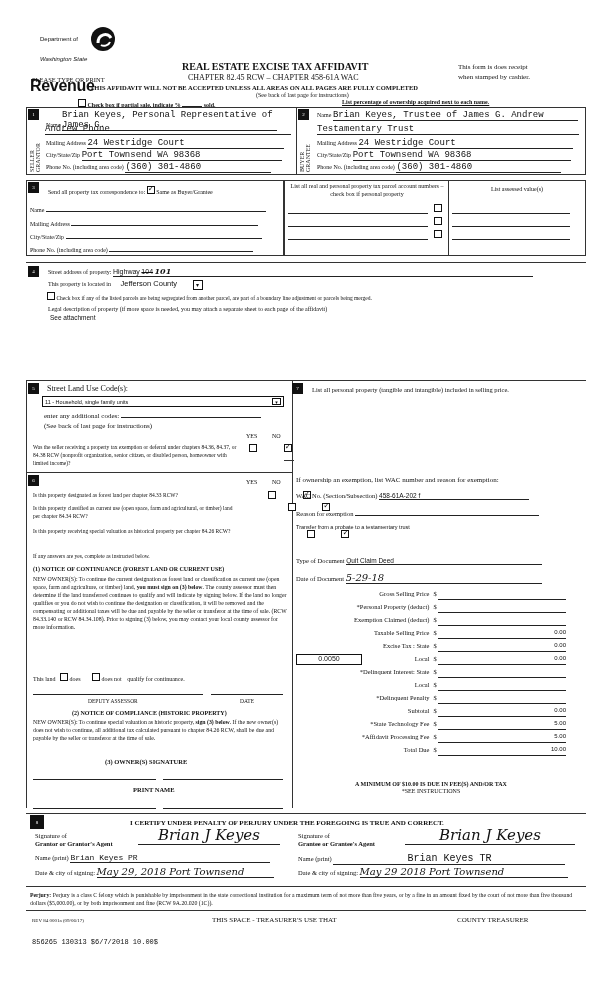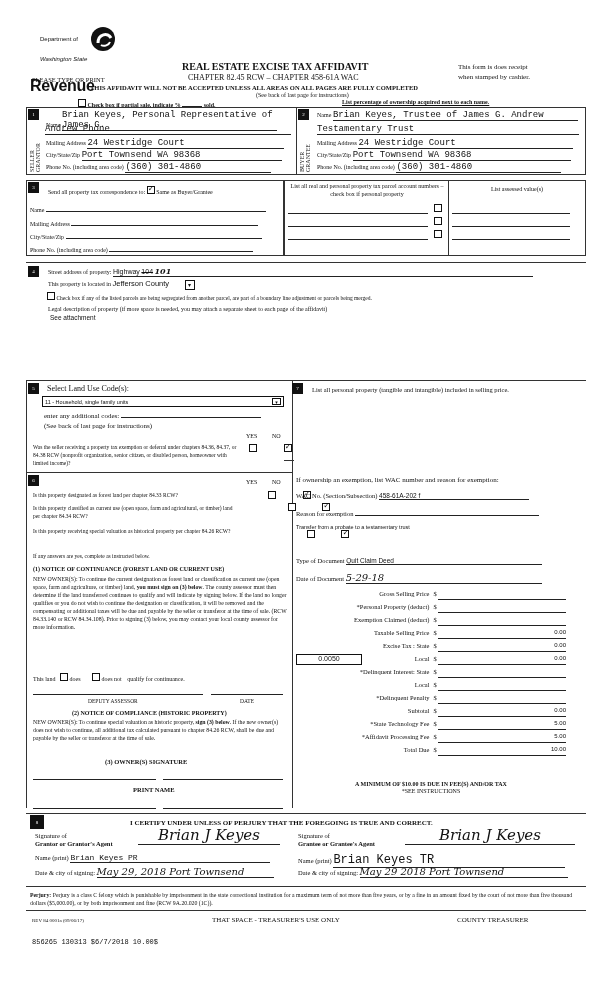--- a/index.html
+++ b/index.html
@@ -153,37 +153,37 @@
 <div class="abs" style="left:48px;top:266px;font-size:6px;width:535px;">
   <span>Street address of property:</span>
   <span class="line" style="display:inline-block;width:420px;">
     <span class="sans" style="font-size:7px;">Highway</span>
     <span class="sans" style="font-size:7px;text-decoration:line-through;">104</span>
     <span class="hand" style="font-size:8px;font-weight:bold;margin-top:20px;">101</span>
   </span>
 </div>
 <div class="abs" style="left:48px;top:279px;font-size:6px;">
   <span>This property is located in</span>
-  <span class="sans" style="font-size:7.5px;margin-left:0;">Jefferson County</span>
+  <span class="sans" style="font-size:7.5px;margin-left:8px;">Jefferson County</span>
   <span style="display:inline-block;width:10px;height:10px;border:1px solid #111;font-size:6px;text-align:center;line-height:8px;margin-left:14px;vertical-align:middle;">▾</span>
 </div>
 <div class="abs" style="left:47px;top:292px;font-size:5.5px;">
   <span class="cb"></span>
   <span>Check box if any of the listed parcels are being segregated from another parcel, are part of a boundary line adjustment or parcels being merged.</span>
 </div>
 <div class="abs" style="left:48px;top:306px;font-size:6px;">Legal description of property (if more space is needed, you may attach a separate sheet to each page of the affidavit)</div>
 <div class="abs sans" style="left:50px;top:314px;font-size:6.5px;">See attachment</div>
 
 
 <div class="abs" style="left:26px;top:380px;width:560px;border-top:1px solid #333;"></div>
 <div class="abs" style="left:292px;top:380px;height:428px;border-left:1px solid #333;"></div>
 <div class="abs" style="left:26px;top:380px;height:428px;border-left:1px solid #333;"></div>
 
 <div class="abs num" style="left:28px;top:383px;">5</div>
-<div class="abs" style="left:47px;top:384px;font-size:8px;">Select Land Use Code(s):</div>
+<div class="abs" style="left:47px;top:384px;font-size:8px;">Street Land Use Code(s):</div>
 <div class="abs sans" style="left:42px;top:396px;width:242px;height:11px;border:1px solid #111;font-size:5.5px;padding:2px 2px;">
   <span>11 - Household, single family units</span>
   <span style="position:absolute;right:2px;top:1px;width:9px;height:7px;border:1px solid #111;font-size:5px;text-align:center;line-height:6px;">▾</span>
 </div>
 <div class="abs" style="left:44px;top:411px;font-size:7px;">
   <span>enter any additional codes:</span>
   <span class="line" style="display:inline-block;width:140px;height:7px;"></span>
 </div>
 <div class="abs" style="left:44px;top:422px;font-size:7px;">(See back of last page for instructions)</div>
 <div class="abs" style="left:246px;top:433px;font-size:6px;">YES</div>
@@ -330,21 +330,21 @@
     <span style="width:5px;margin-left:4px;">$</span>
     <span class="sans right line" style="width:130px;font-size:6px;height:10px;">10.00</span>
   </div>
 </div>
 <div class="abs bold center" style="left:296px;top:781px;width:270px;font-size:6px;">A MINIMUM OF $10.00 IS DUE IN FEE(S) AND/OR TAX</div>
 <div class="abs center" style="left:296px;top:788px;width:270px;font-size:6px;">*SEE INSTRUCTIONS</div>
 
 
 <div class="abs" style="left:26px;top:813px;width:560px;border-top:1px solid #333;"></div>
 <div class="abs num" style="left:30px;top:815px;width:14px;height:14px;">8</div>
-<div class="abs bold" style="left:130px;top:819px;font-size:7px;font-variant:small-caps;">I CERTIFY UNDER UNLESS OF PERJURY THAT THE FOREGOING IS TRUE AND CORRECT.</div>
+<div class="abs bold" style="left:130px;top:819px;font-size:7px;font-variant:small-caps;">I CERTIFY UNDER PENALTY OF PERJURY UNDER THE FOREGOING IS TRUE AND CORRECT.</div>
 
 <div class="abs" style="left:35px;top:832px;font-size:6.5px;line-height:8px;">
   <div>Signature of</div>
   <div class="bold">Grantor or Grantor's Agent</div>
 </div>
 <div class="abs hand line" style="left:138px;top:826px;width:142px;font-size:15px;text-align:center;">Brian J Keyes</div>
 <div class="abs" style="left:35px;top:853px;font-size:6.5px;">
   <span>Name (print)</span>
   <span class="fill line" style="display:inline-block;width:200px;font-size:8px;">Brian Keyes PR</span>
 </div>
@@ -353,34 +353,34 @@
   <span class="hand line" style="display:inline-block;width:177px;font-size:10px;">May 29, 2018   Port Townsend</span>
 </div>
 
 <div class="abs" style="left:298px;top:832px;font-size:6.5px;line-height:8px;">
   <div>Signature of</div>
   <div class="bold">Grantee or Grantee's Agent</div>
 </div>
 <div class="abs hand line" style="left:405px;top:826px;width:170px;font-size:15px;text-align:center;">Brian J Keyes</div>
 <div class="abs" style="left:298px;top:853px;font-size:6.5px;">
   <span>Name (print)</span>
-  <span class="fill line" style="display:inline-block;width:232px;font-size:12px;">Brian Keyes TR</span>
+  <span class="fill line" style="display:inline-block;width:232px;font-size:10px;text-align:center;">Brian Keyes TR</span>
 </div>
 <div class="abs" style="left:298px;top:866px;font-size:6.5px;">
   <span>Date &amp; city of signing:</span>
   <span class="hand line" style="display:inline-block;width:208px;font-size:10px;">May 29  2018   Port Townsend</span>
 </div>
 
 <div class="abs" style="left:26px;top:886px;width:560px;border-top:1px solid #333;"></div>
 <div class="abs" style="left:30px;top:891px;width:555px;font-size:5.8px;line-height:8px;">
   <span class="bold">Perjury:</span>
   <span>Perjury is a class C felony which is punishable by imprisonment in the state correctional institution for a maximum term of not more than five years, or by a fine in an amount fixed by the court of not more than five thousand dollars ($5,000.00), or by both imprisonment and fine (RCW 9A.20.020 (1C)).</span>
 </div>
 <div class="abs" style="left:26px;top:910px;width:560px;border-top:1px solid #333;"></div>
 
 
 <div class="abs" style="left:32px;top:918px;font-size:5px;">REV 84 0001a (09/06/17)</div>
-<div class="abs" style="left:212px;top:916px;font-size:7px;">THAT SPACE - TREASURER'S USE ONLY</div>
+<div class="abs" style="left:212px;top:916px;font-size:7px;">THIS SPACE - TREASURER'S USE THAT</div>
 <div class="abs" style="left:457px;top:916px;font-size:7px;">COUNTY TREASURER</div>
 <div class="abs mono" style="left:32px;top:938px;font-size:7px;">856265 130313 $6/7/2018 10.00$</div>
 
 
 
 
 </body></html>

